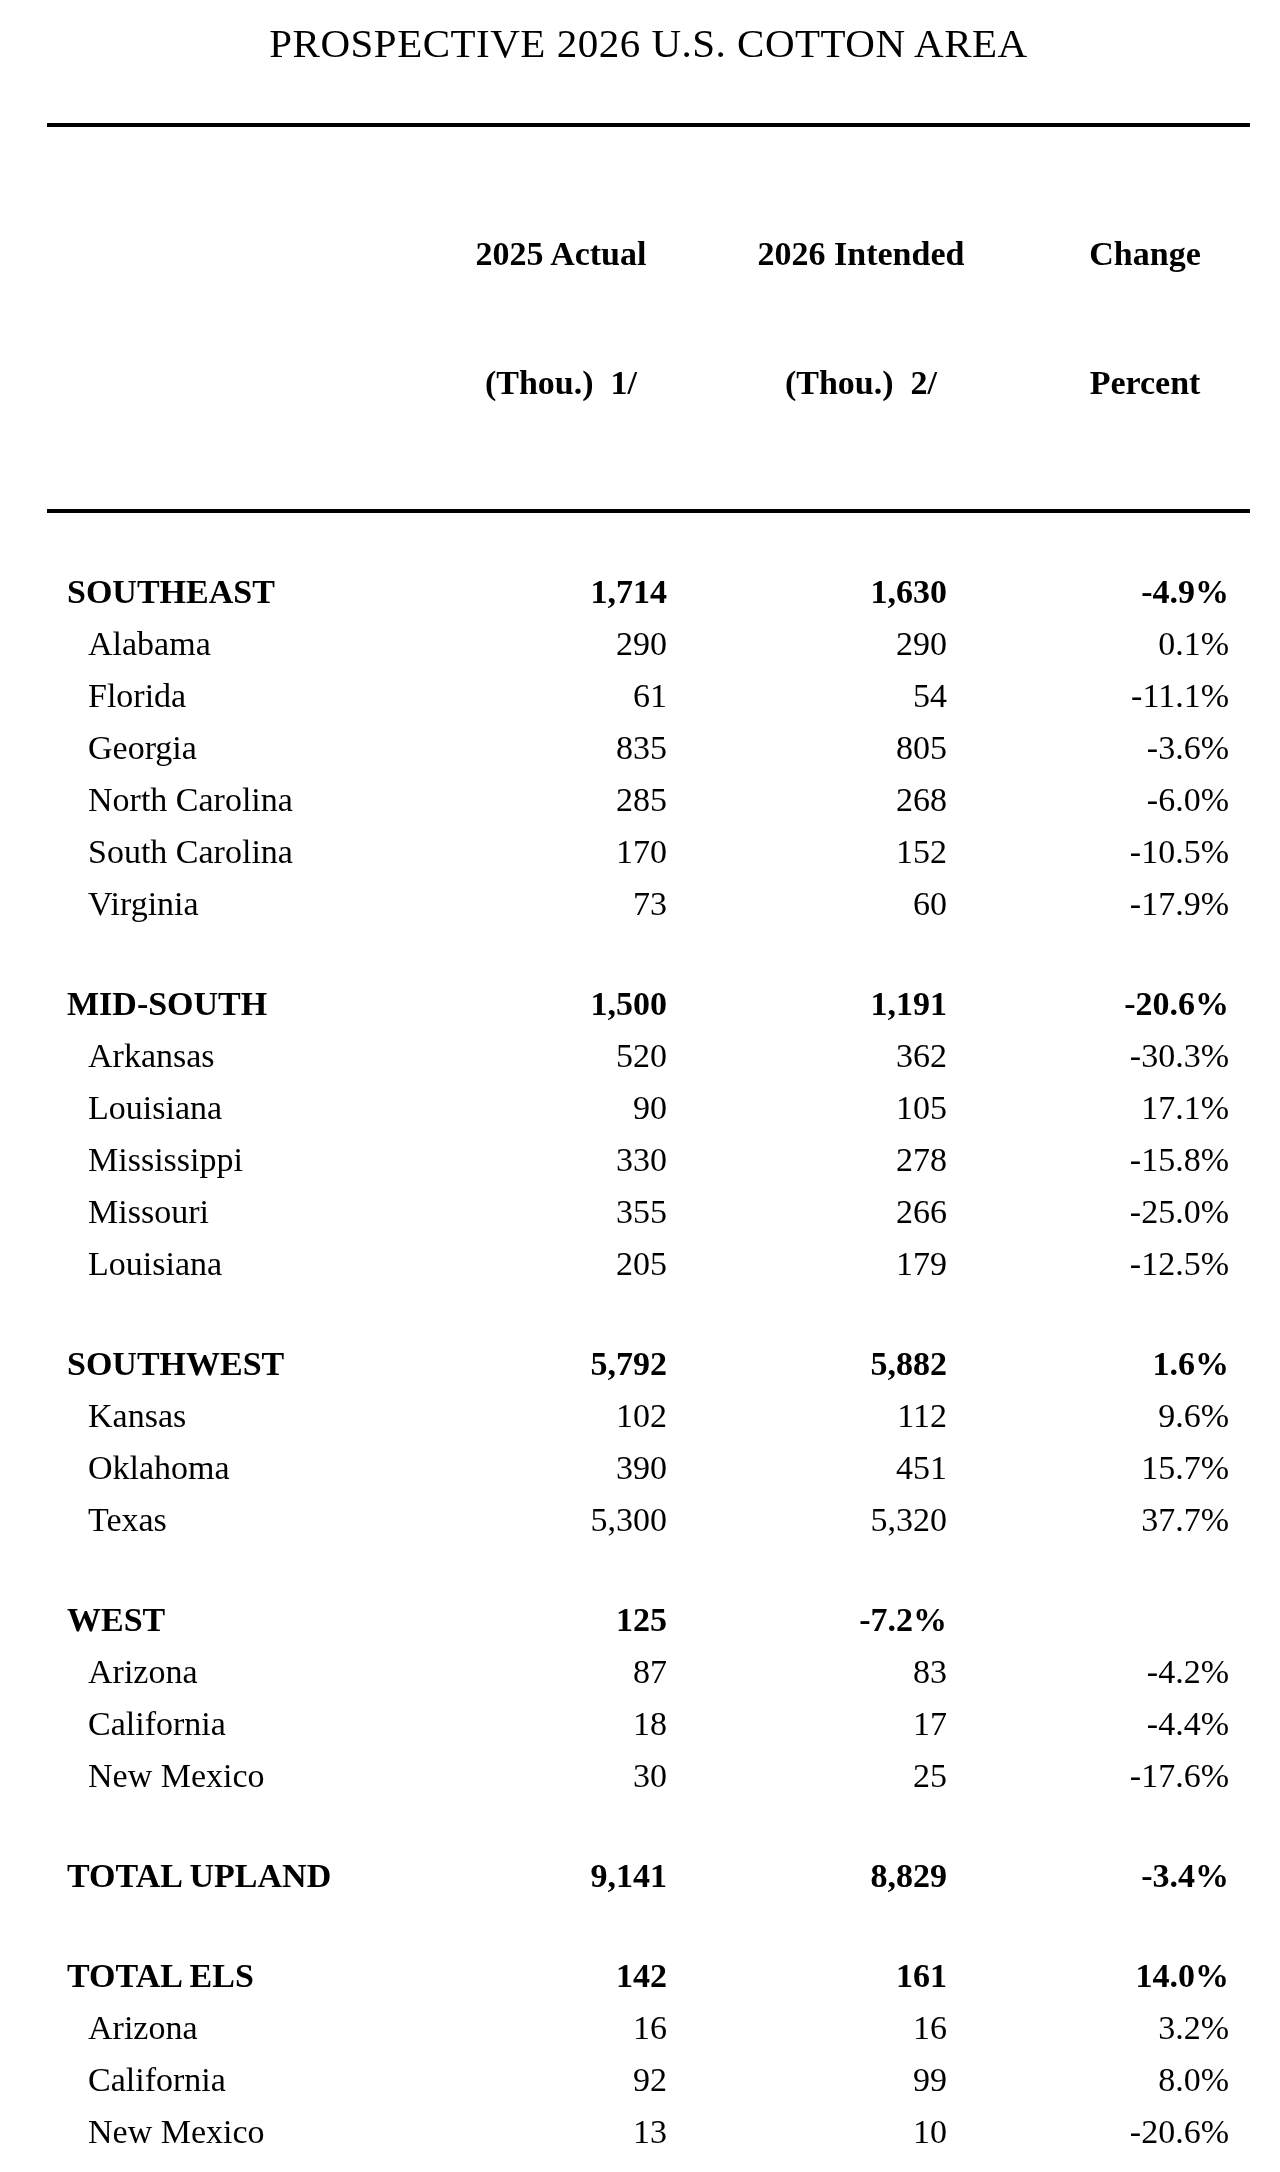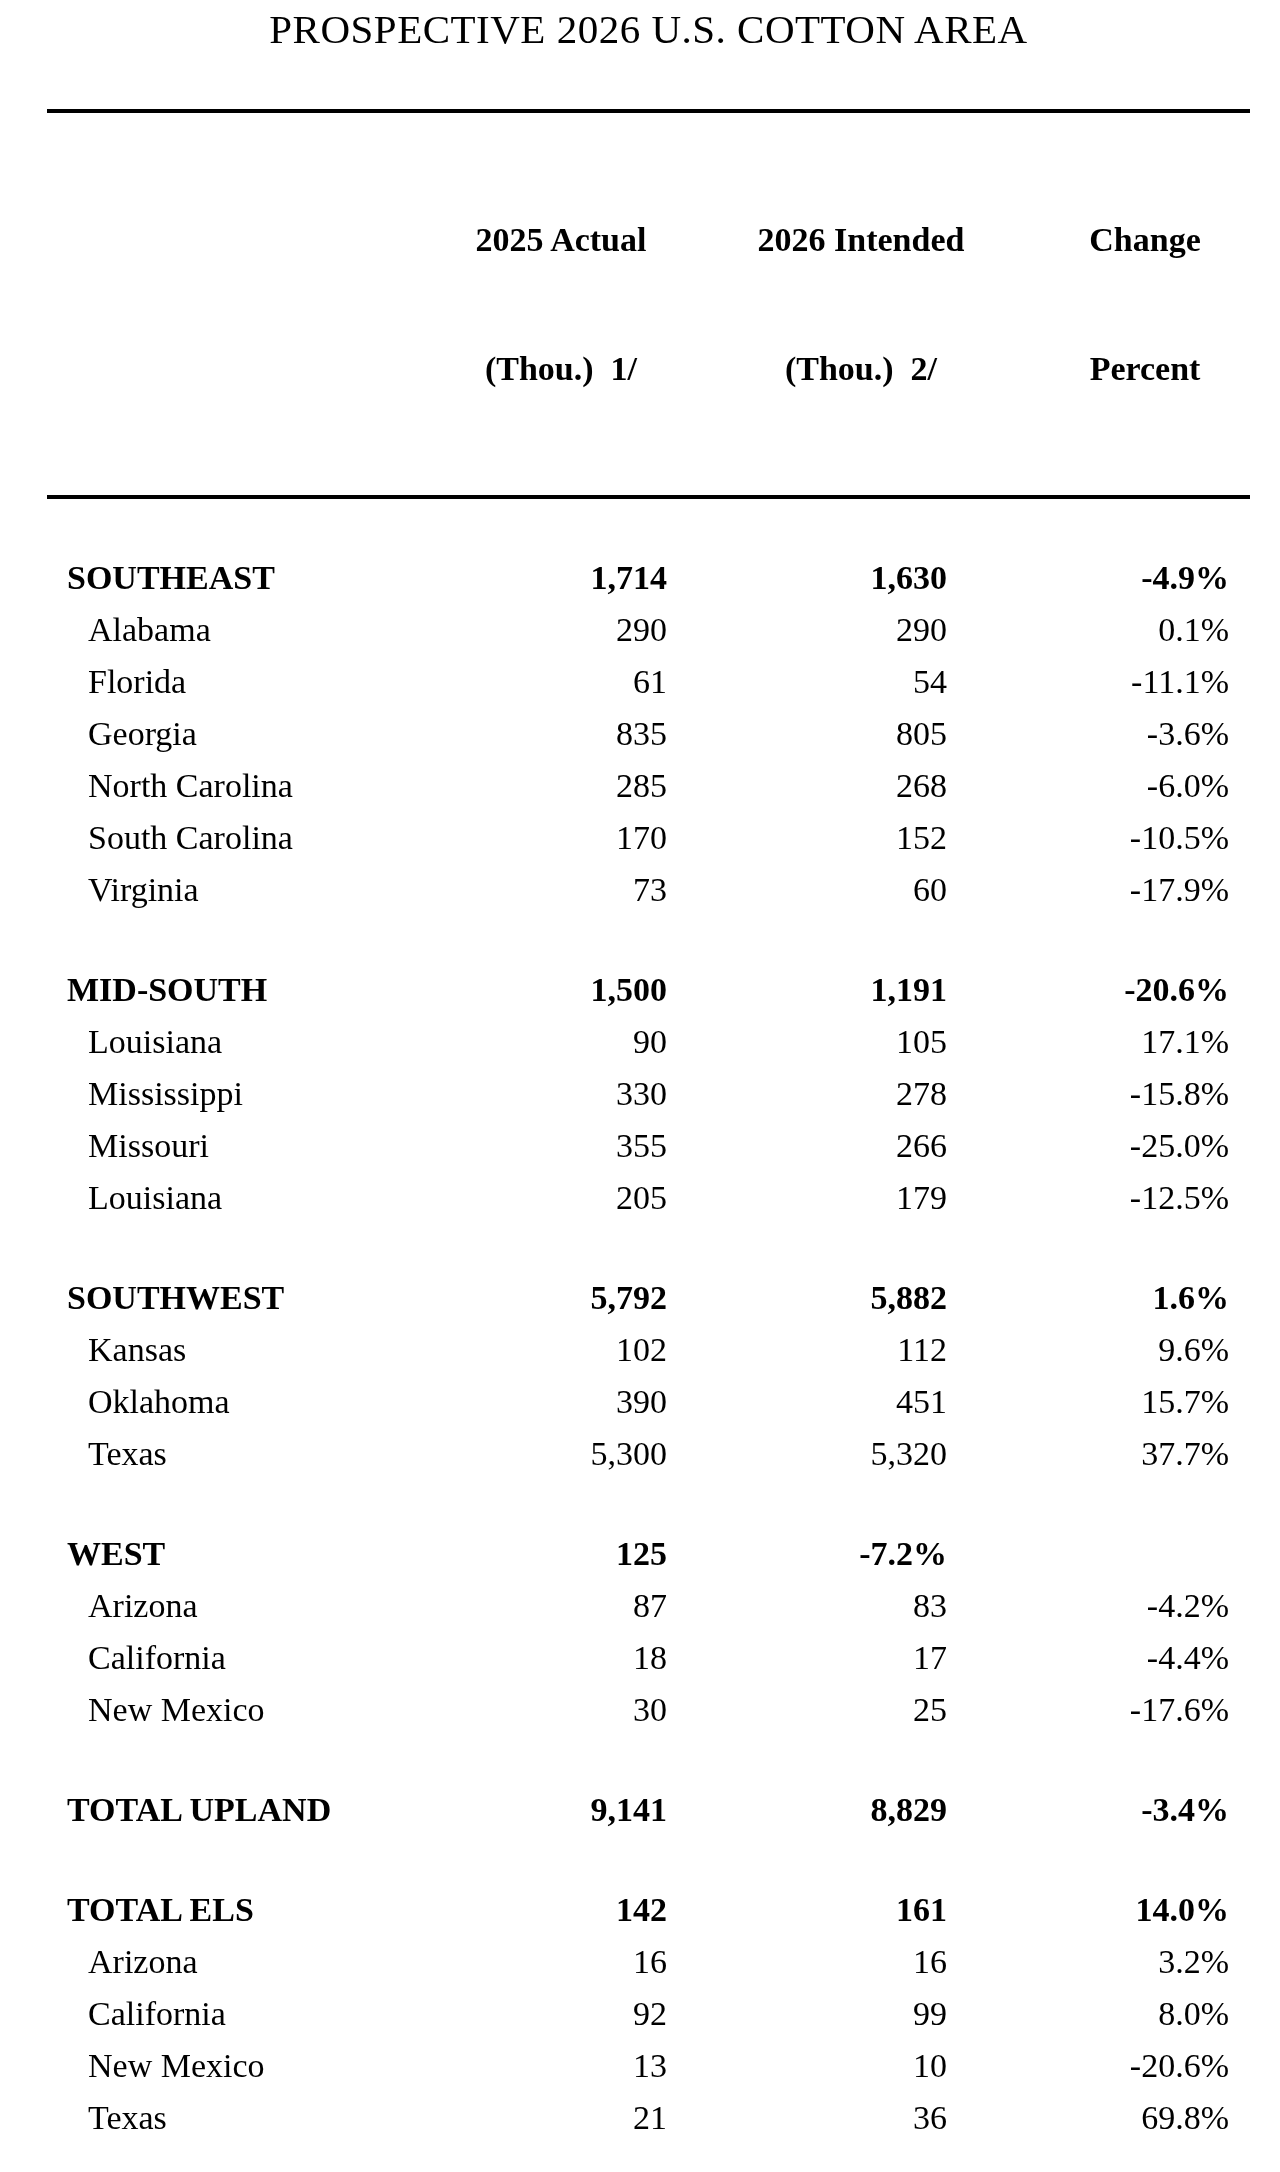--- a/index.html
+++ b/index.html
@@ -6,21 +6,21 @@
   body {
     width:1280px; height:2172px;
     font-family:"Liberation Serif", "DejaVu Serif", serif;
     color:#000;
     -webkit-font-smoothing:antialiased;
   }
   .page { position:relative; width:1280px; height:2172px; overflow:hidden; }
   .wrap { position:absolute; left:47px; top:0; width:1203px; }
 
   .title {
-    margin-top:4px;
+    margin-top:18px;
     text-align:center;
     font-size:41px;
     line-height:50px;
     letter-spacing:0.5px;
     white-space:nowrap;
   }
 
   .rule  { background:#000; height:4px; }
   .rule.top    { margin-top:55px; }
   .rule.header { margin-top:19px; }
@@ -133,20 +133,26 @@
           <div>-17.9%</div>
         </div>
         <div class="spacer"></div>
         <div class="row section">
           <div class="label">MID-SOUTH</div>
           <div>1,500</div>
           <div>1,191</div>
           <div>-20.6%</div>
         </div>
         <div class="row state">
+          <div class="label">Arkansas</div>
+          <div>520</div>
+          <div>362</div>
+          <div>-30.3%</div>
+        </div>
+        <div class="row state">
           <div class="label">Louisiana</div>
           <div>90</div>
           <div>105</div>
           <div>17.1%</div>
         </div>
         <div class="row state">
           <div class="label">Mississippi</div>
           <div>330</div>
           <div>278</div>
           <div>-15.8%</div>

